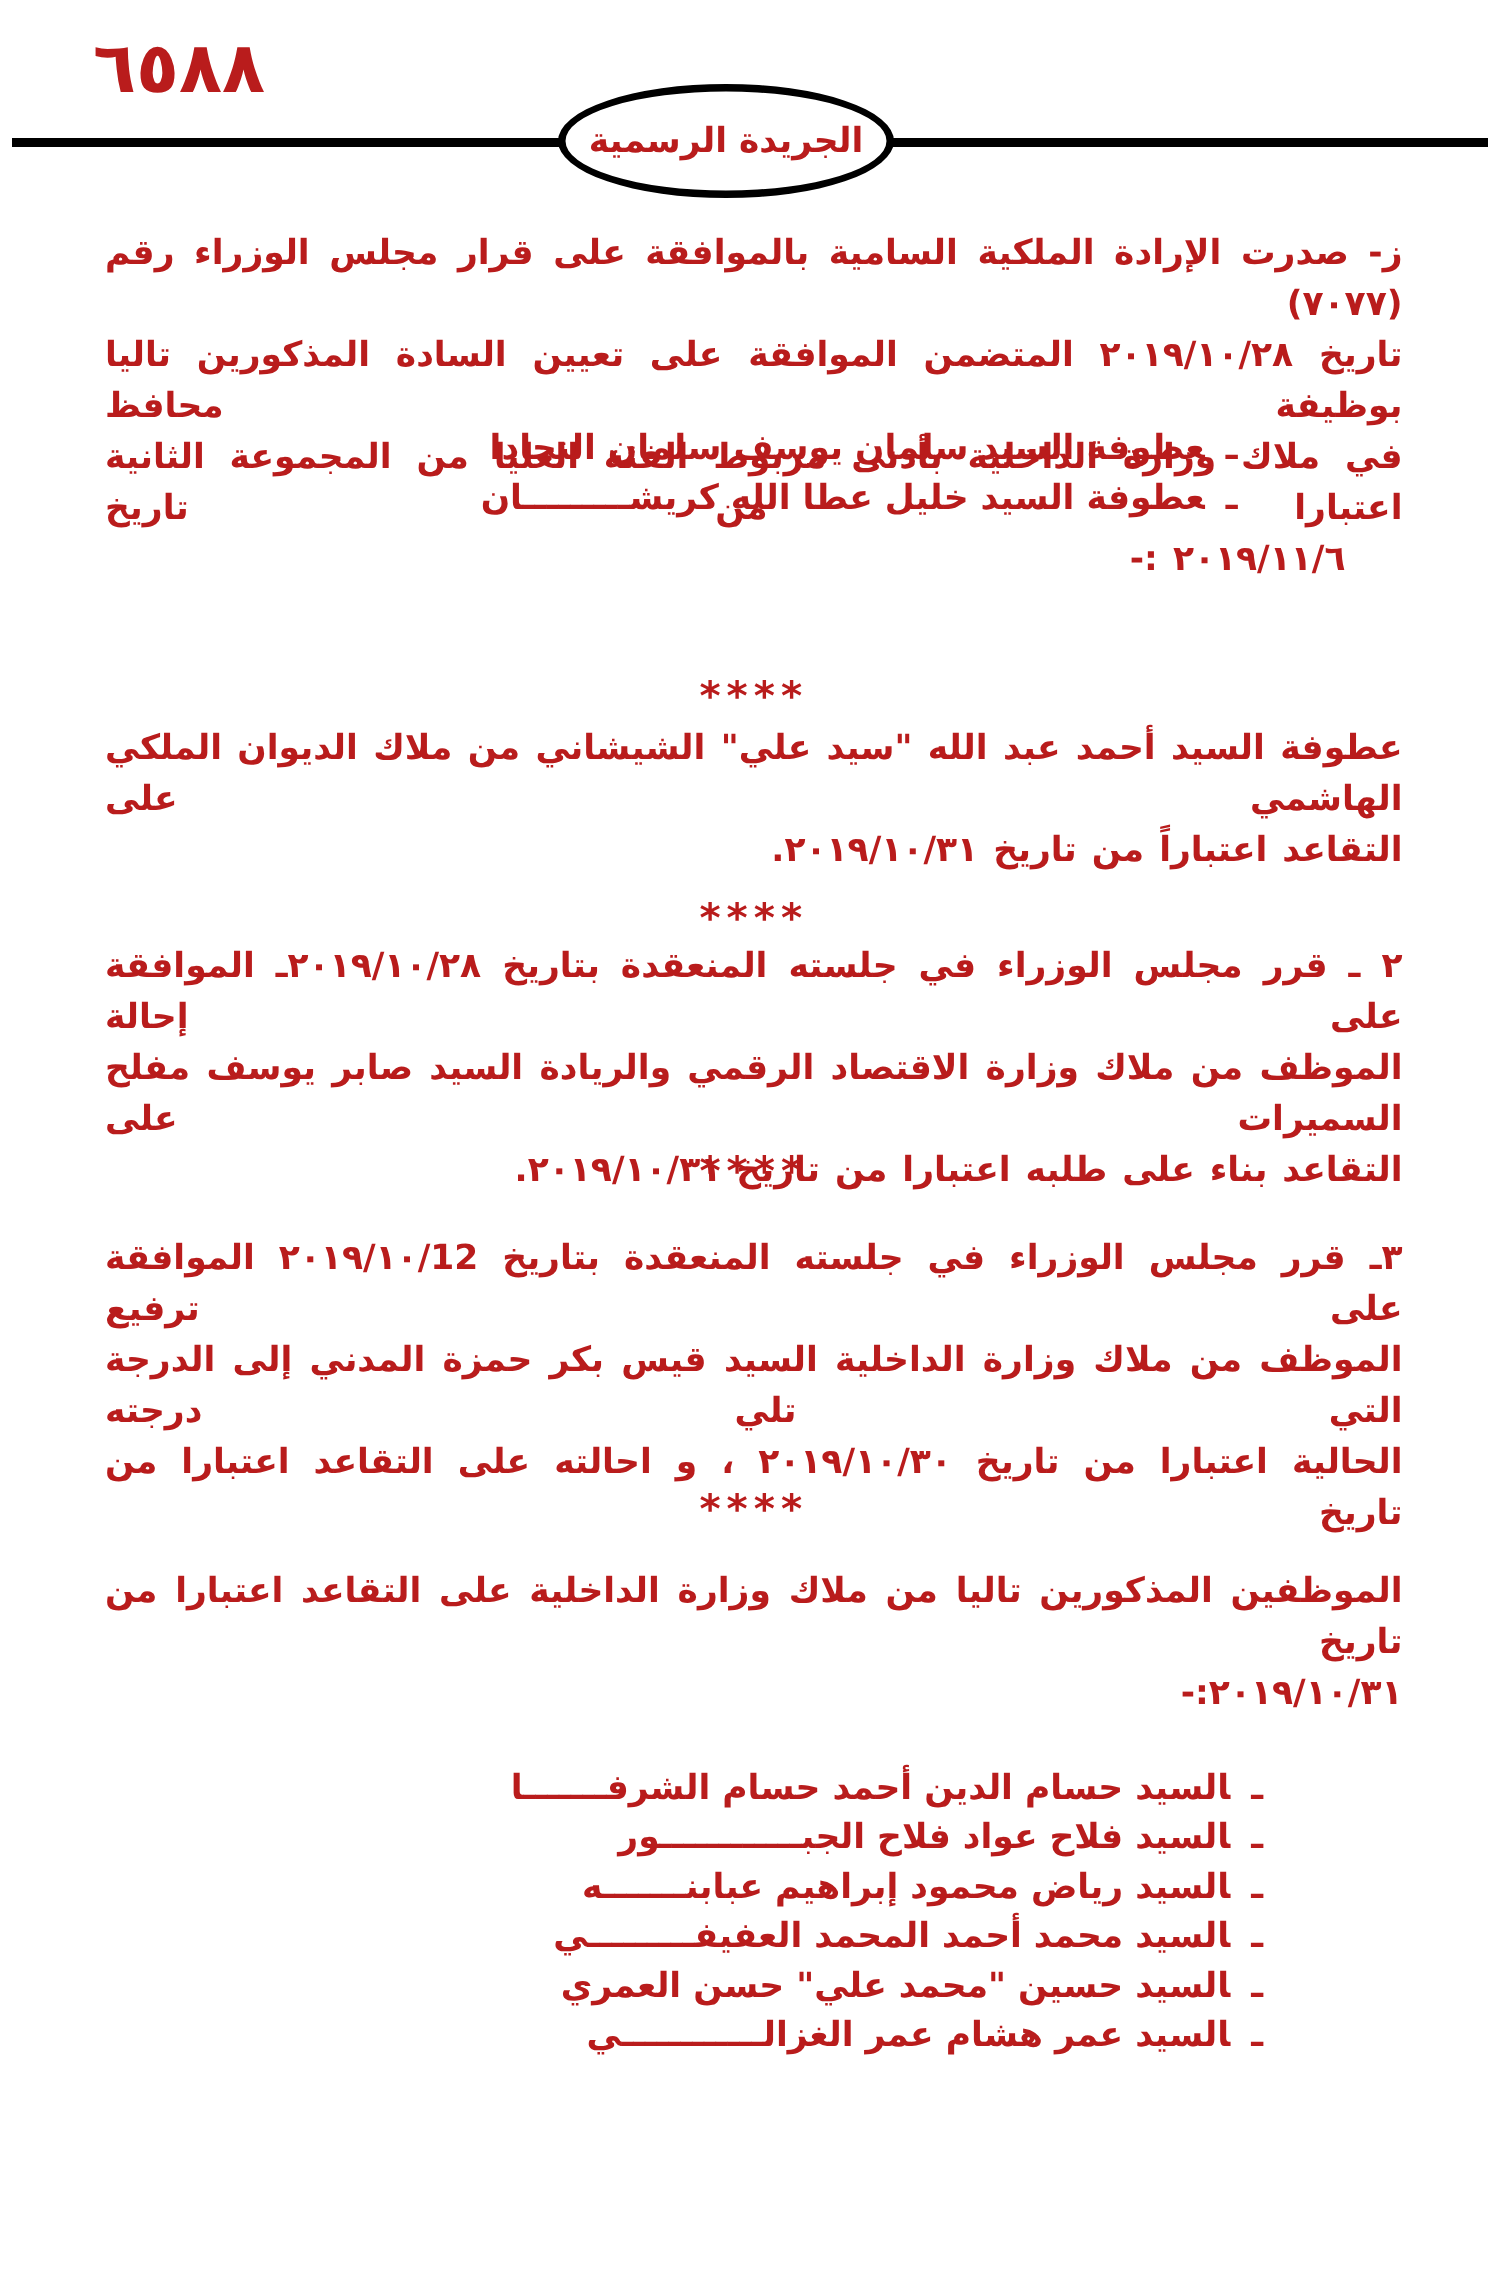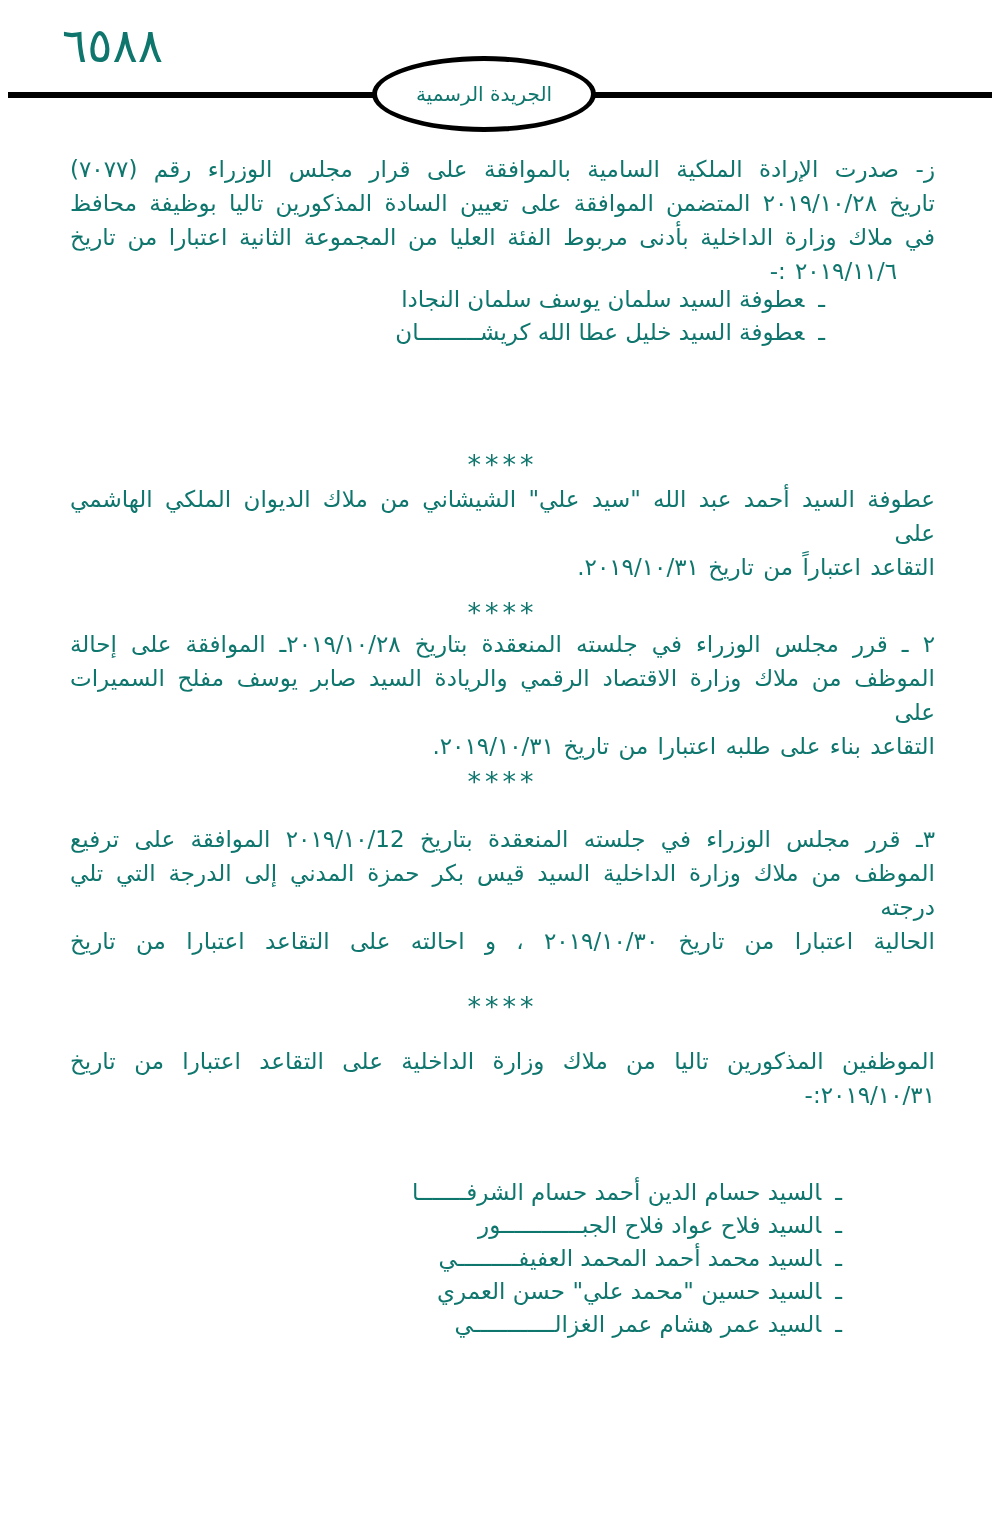--- a/index.html
+++ b/index.html
@@ -1,24 +1,24 @@
 <!DOCTYPE html>
 <html lang="ar" dir="rtl"><head>
 <meta charset="utf-8">
 <style>
   html, body { margin: 0; padding: 0; background: #ffffff; }
   .page {
     position: relative;
     width: 1000px;
     height: 1530px;
     background: #ffffff;
-    color: #0f766e;
+    color: #b91c1c;
     direction: rtl;
     font-family: "DejaVu Sans", sans-serif;
-    font-weight: 400;
+    font-weight: 700;
     overflow: hidden;
   }
   
   .pagenum {
     position: absolute;
     top: 18px;
     left: 62px;
     font-size: 47px;
     letter-spacing: 3px;
     direction: ltr;
@@ -36,21 +36,21 @@
     top: 56px;
     left: 372px;
     width: 214px;
     height: 66px;
     background: #fff;
     border: 5px solid #000;
     border-radius: 50%;
     display: flex;
     align-items: center;
     justify-content: center;
-    font-size: 20px;
+    font-size: 23px;
   }
   
   .block {
     position: absolute;
     right: 65px;
     width: 865px;
   }
   .ln {
     font-size: 23px;
     line-height: 34px;
@@ -130,18 +130,19 @@
   <div class="sep" style="top:992px">****</div>
 
   <div class="block" style="top:1044px">
     <div class="ln">الموظفين المذكورين تاليا من ملاك وزارة الداخلية على التقاعد اعتبارا من تاريخ</div>
     <div class="ln end i70">٢٠١٩/١٠/٣١:-</div>
   </div>
 
   <div class="names" style="top:1176px; right:158px">
     <div class="row"><span class="dash">ـ</span><span>السيد حسام الدين أحمد حسام الشرفـــــــا</span></div>
     <div class="row"><span class="dash">ـ</span><span>السيد فلاح عواد فلاح الجبــــــــــــور</span></div>
+    <div class="row"><span class="dash">ـ</span><span>السيد رياض محمود إبراهيم عبابنـــــــه</span></div>
     <div class="row"><span class="dash">ـ</span><span>السيد محمد أحمد المحمد العفيفـــــــــي</span></div>
     <div class="row"><span class="dash">ـ</span><span>السيد حسين "محمد علي" حسن العمري</span></div>
     <div class="row"><span class="dash">ـ</span><span>السيد عمر هشام عمر الغزالــــــــــــي</span></div>
   </div>
 
 </div>
 
 </body></html>

